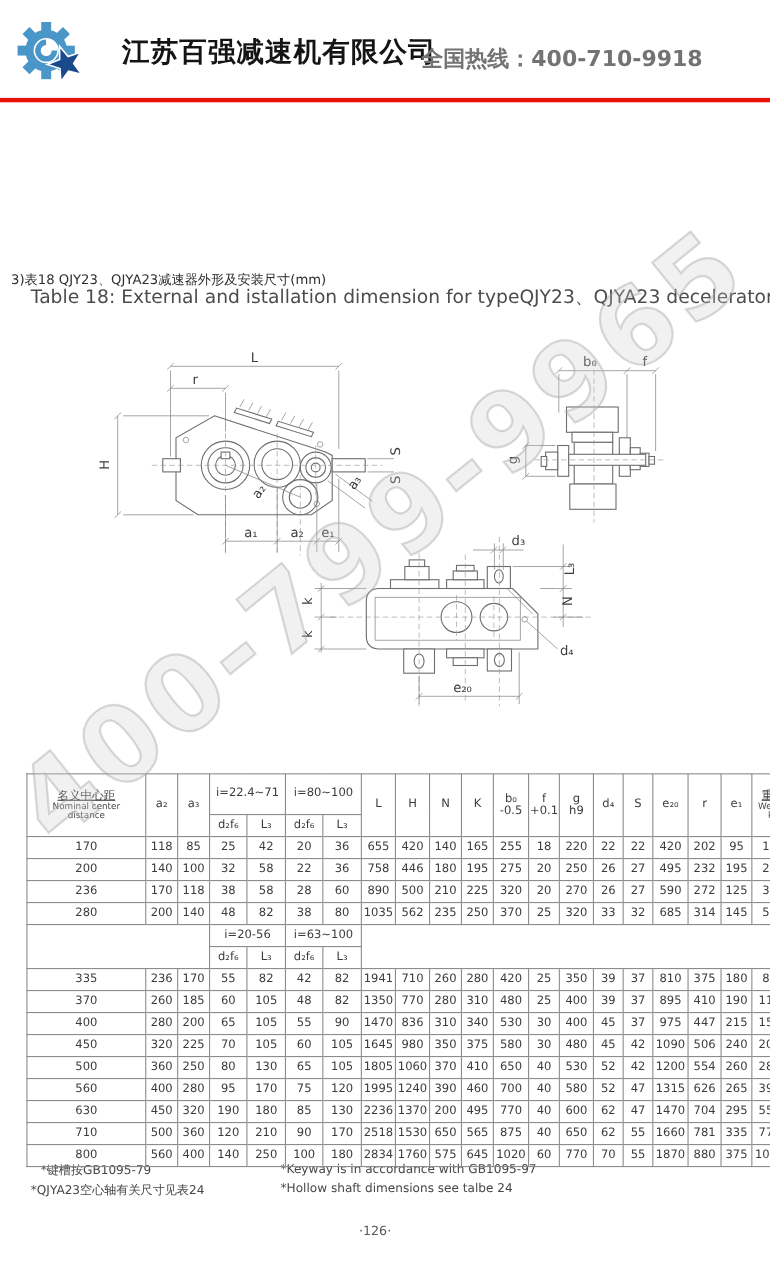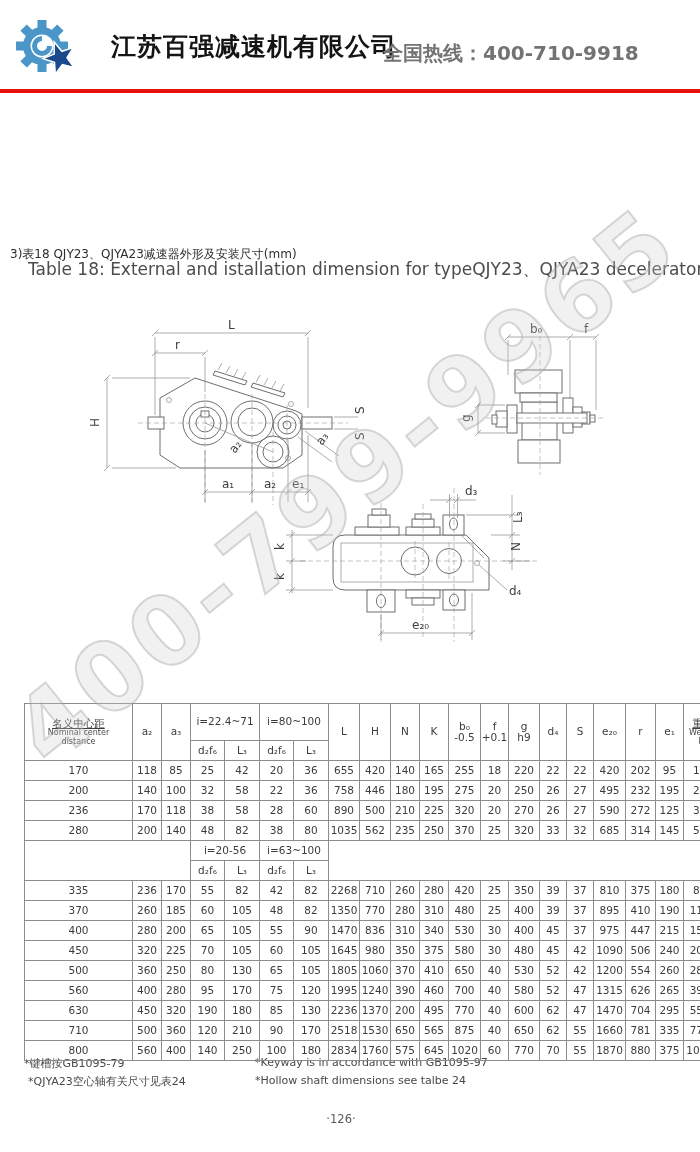--- a/index.html
+++ b/index.html
@@ -368,21 +368,21 @@
       </tbody>
       <tbody>
           <tr>
             <td>335</td>
             <td>236</td>
             <td>170</td>
             <td>55</td>
             <td>82</td>
             <td>42</td>
             <td>82</td>
-            <td>2268</td>
+            <td>1941</td>
             <td>710</td>
             <td>260</td>
             <td>280</td>
             <td>420</td>
             <td>25</td>
             <td>350</td>
             <td>39</td>
             <td>37</td>
             <td>810</td>
             <td>375</td>
@@ -562,19 +562,19 @@
             <td>55</td>
             <td>1870</td>
             <td>880</td>
             <td>375</td>
             <td>10400</td>
           </tr>
         </tbody>
     </table>
   </div>
 
-  <div class="abs foot" style="left:24px;top:1056px;">*键槽按GB1095-79</div>
+  <div class="abs foot" style="left:37px;top:1056px;">*键槽按GB1095-79</div>
   <div class="abs foot" style="left:255px;top:1056px;">*Keyway is in accordance with GB1095-97</div>
   <div class="abs foot" style="left:28px;top:1074px;">*QJYA23空心轴有关尺寸见表24</div>
   <div class="abs foot" style="left:255px;top:1074px;text-align:right;">*Hollow shaft dimensions see talbe 24</div>
 
   <div class="abs" id="page-num">·126·</div>
 </div>
 
 </body></html>

